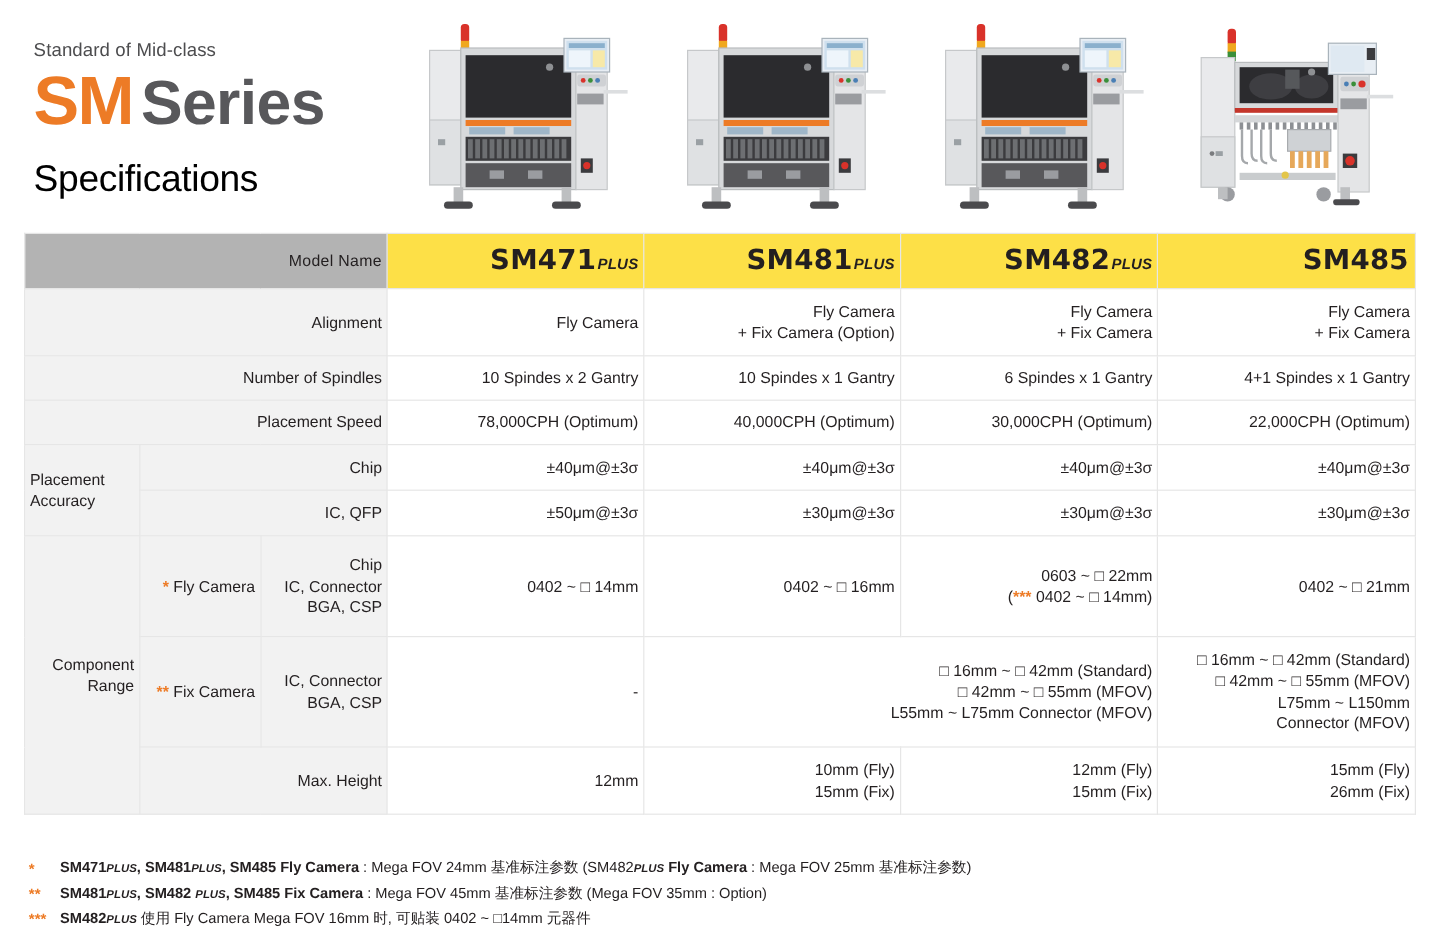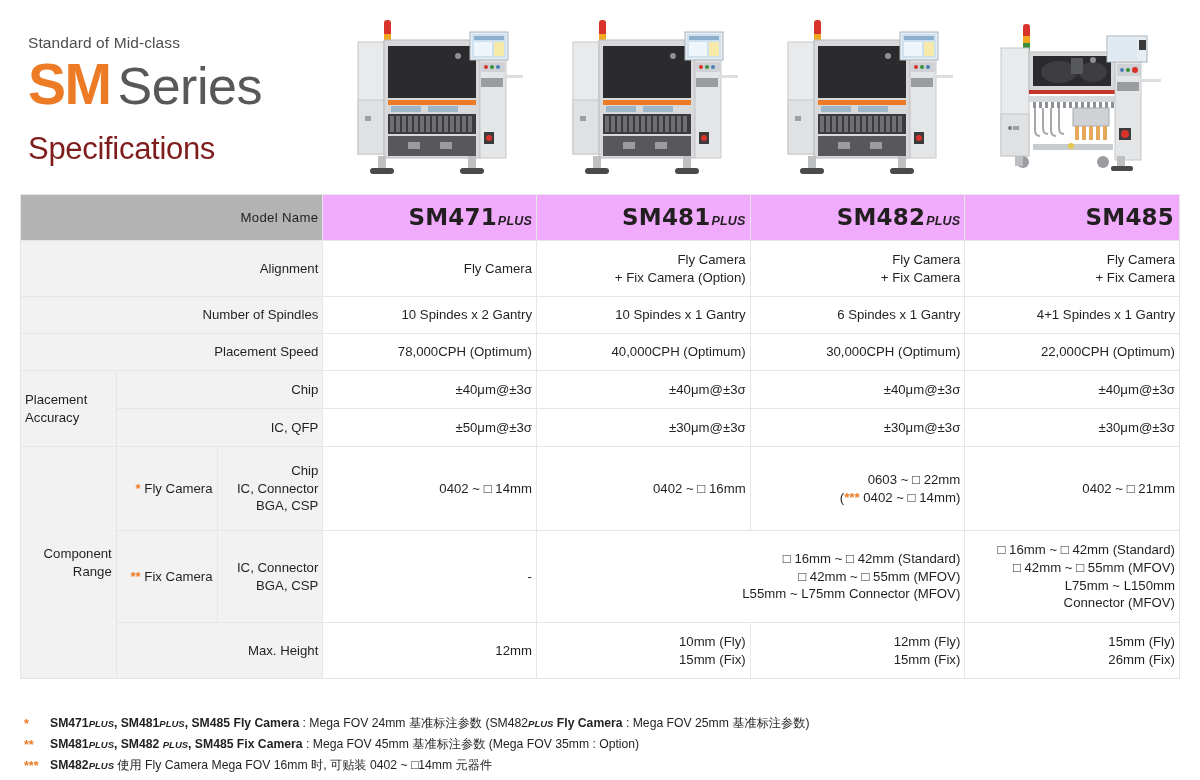--- a/index.html
+++ b/index.html
@@ -16,25 +16,25 @@
   .brand { position: absolute; left: 28px; top: 34px; width: 300px; }
   .brand-kicker {
     font-size: 15.5px; color: #4d4d4f; letter-spacing: .1px; margin-bottom: 4px;
   }
   .brand-title { line-height: 1; white-space: nowrap; }
   .brand-sm {
     font-size: 57px; font-weight: bold; color: #ED7B26;
     letter-spacing: -1.5px;
   }
   .brand-series {
-    font-size: 52px; font-weight: normal; color: #58585b;
+    font-size: 52px; font-weight: bold; color: #58585b;
     letter-spacing: -0.5px; margin-left: 7px;
   }
   .brand-sub {
-    margin-top: 18px; font-size: 31px; color: #7f1d1d; letter-spacing: -0.3px;
+    margin-top: 18px; font-size: 31px; color: #000000; letter-spacing: -0.3px;
   }
 
   
   .photos {
     position: absolute; left: 330px; top: 4px;
     width: 860px; height: 176px;
     display: flex;
   }
   .photo { flex: 1; position: relative; height: 176px; }
   .photo svg { position: absolute; left: 50%; top: 0; transform: translateX(-50%); }
@@ -57,21 +57,21 @@
     line-height: 1.35;
   }
   
   .hdr-model {
     background: #b3b3b3; color: #ffffff;
     font-size: 14px; font-weight: bold; letter-spacing: .3px;
     border: 1px solid #b3b3b3;
     height: 46px;
   }
   .hdr-mdl {
-    background: #f0abfc; color: #ffffff;
+    background: #fde047; color: #ffffff;
     border: 1px solid #ffffff;
     height: 46px;
     font-weight: bold;
     margin-left: 31px;
   }
   .hdr-mdl .mname {
     font-size: 23px; font-weight: bold; letter-spacing: .2px;
     font-family: "DejaVu Sans", sans-serif;
   }
   .hdr-mdl .mplus {

